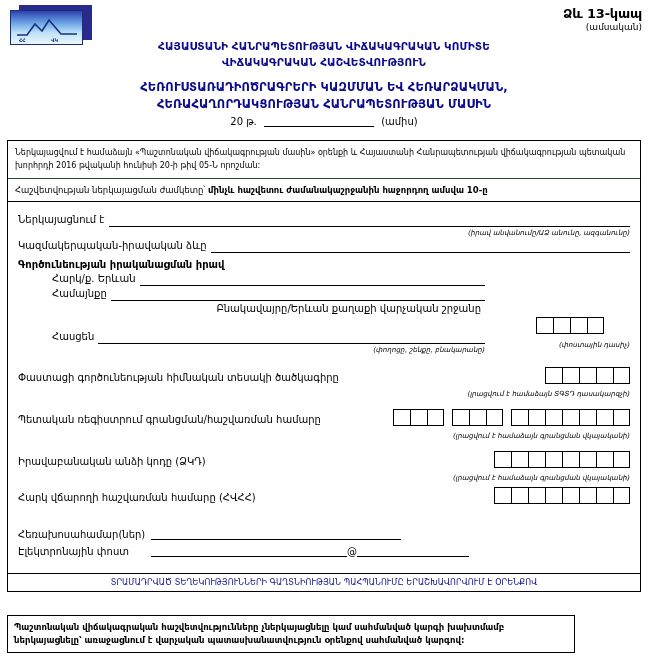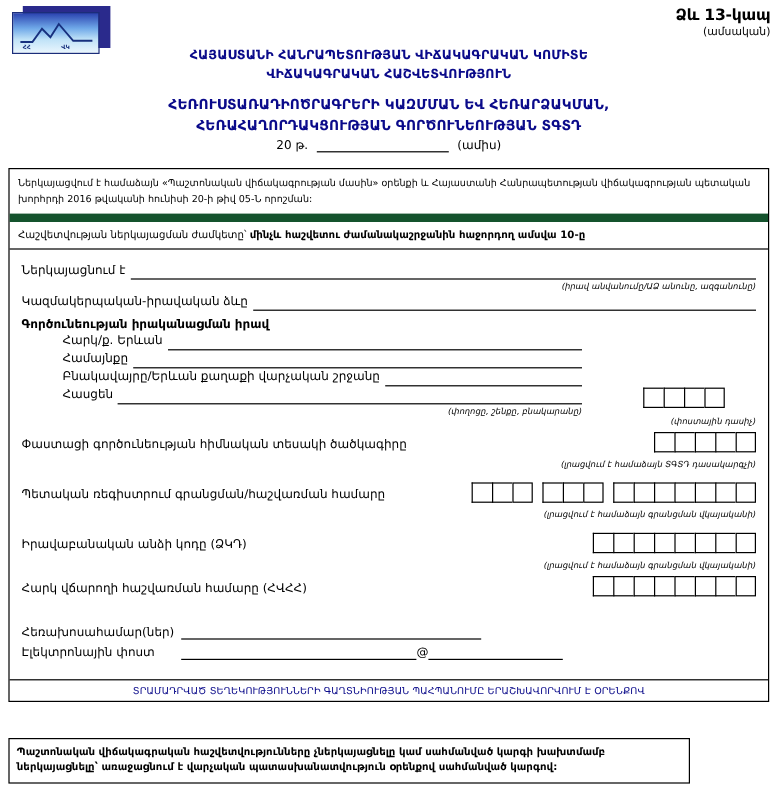--- a/index.html
+++ b/index.html
@@ -122,21 +122,21 @@
     top: 140px;
     width: 634px;
     border: 1px solid #000;
     box-sizing: border-box;
     background: #fff;
   }
   .note-block {
     padding: 6px 7px 6px 7px;
     font-size: 8px;
     line-height: 12.5px;
-    border-bottom: 7px solid #14532d;
+    border-bottom: 1px solid #14532d;
   }
   .note-block p { margin: 0; }
   .deadline-block {
     padding: 6px 7px 6px 7px;
     font-size: 8.5px;
     border-bottom: 1px solid #000;
   }
   .deadline-block b { font-weight: bold; }
 
   .fields {
@@ -273,21 +273,21 @@
     <div class="form-code">
       <div class="fc-main">Ձև 13-կապ</div>
       <div class="fc-sub">(ամսական)</div>
     </div>
 
     <div class="titles">
       <div class="title-line">ՀԱՅԱՍՏԱՆԻ ՀԱՆՐԱՊԵՏՈՒԹՅԱՆ ՎԻՃԱԿԱԳՐԱԿԱՆ ԿՈՄԻՏԵ</div>
       <div class="title-line">ՎԻՃԱԿԱԳՐԱԿԱՆ ՀԱՇՎԵՏՎՈՒԹՅՈՒՆ</div>
       <div class="title-gap"></div>
       <div class="title-main">ՀԵՌՈՒՍՏԱՌԱԴԻՈԾՐԱԳՐԵՐԻ ԿԱԶՄՄԱՆ ԵՎ ՀԵՌԱՐՁԱԿՄԱՆ,</div>
-      <div class="title-main">ՀԵՌԱՀԱՂՈՐԴԱԿՑՈՒԹՅԱՆ ԳՈՐԾՈՒՆԵՈՒԹՅԱՆ ՏԳՏԴ</div>
+      <div class="title-main">ՀԵՌԱՀԱՂՈՐԴԱԿՑՈՒԹՅԱՆ ՀԱՆՐԱՊԵՏՈՒԹՅԱՆ ՄԱՍԻՆ</div>
       <div class="date-row">
         <span class="yr">20</span>
         <span>թ.</span>
         <span class="dl"></span>
         <span>(ամիս)</span>
       </div>
     </div>
   </div>
 
   <div class="form-box">
@@ -318,21 +318,21 @@
       <div class="addr-wrap">
         <div class="indent">
           <div class="frow" style="padding-right:145px;">
             <span class="lbl">Հարկ/ք. Երևան</span>
             <span class="line"></span>
           </div>
           <div class="frow" style="padding-right:145px;">
             <span class="lbl">Համայնքը</span>
             <span class="line"></span>
           </div>
-          <div class="frow" style="padding-right:145px;">
+          <div class="frow" style="padding-right:145px;flex-direction:column;">
             <span class="lbl">Բնակավայրը/Երևան քաղաքի վարչական շրջանը</span>
             <span class="line"></span>
           </div>
           <div class="frow" style="padding-right:145px;">
             <span class="lbl">Հասցեն</span>
             <span class="line"></span>
           </div>
           <div class="cap" style="padding-right:145px;">(փողոցը, շենքը, բնակարանը)</div>
         </div>
 

